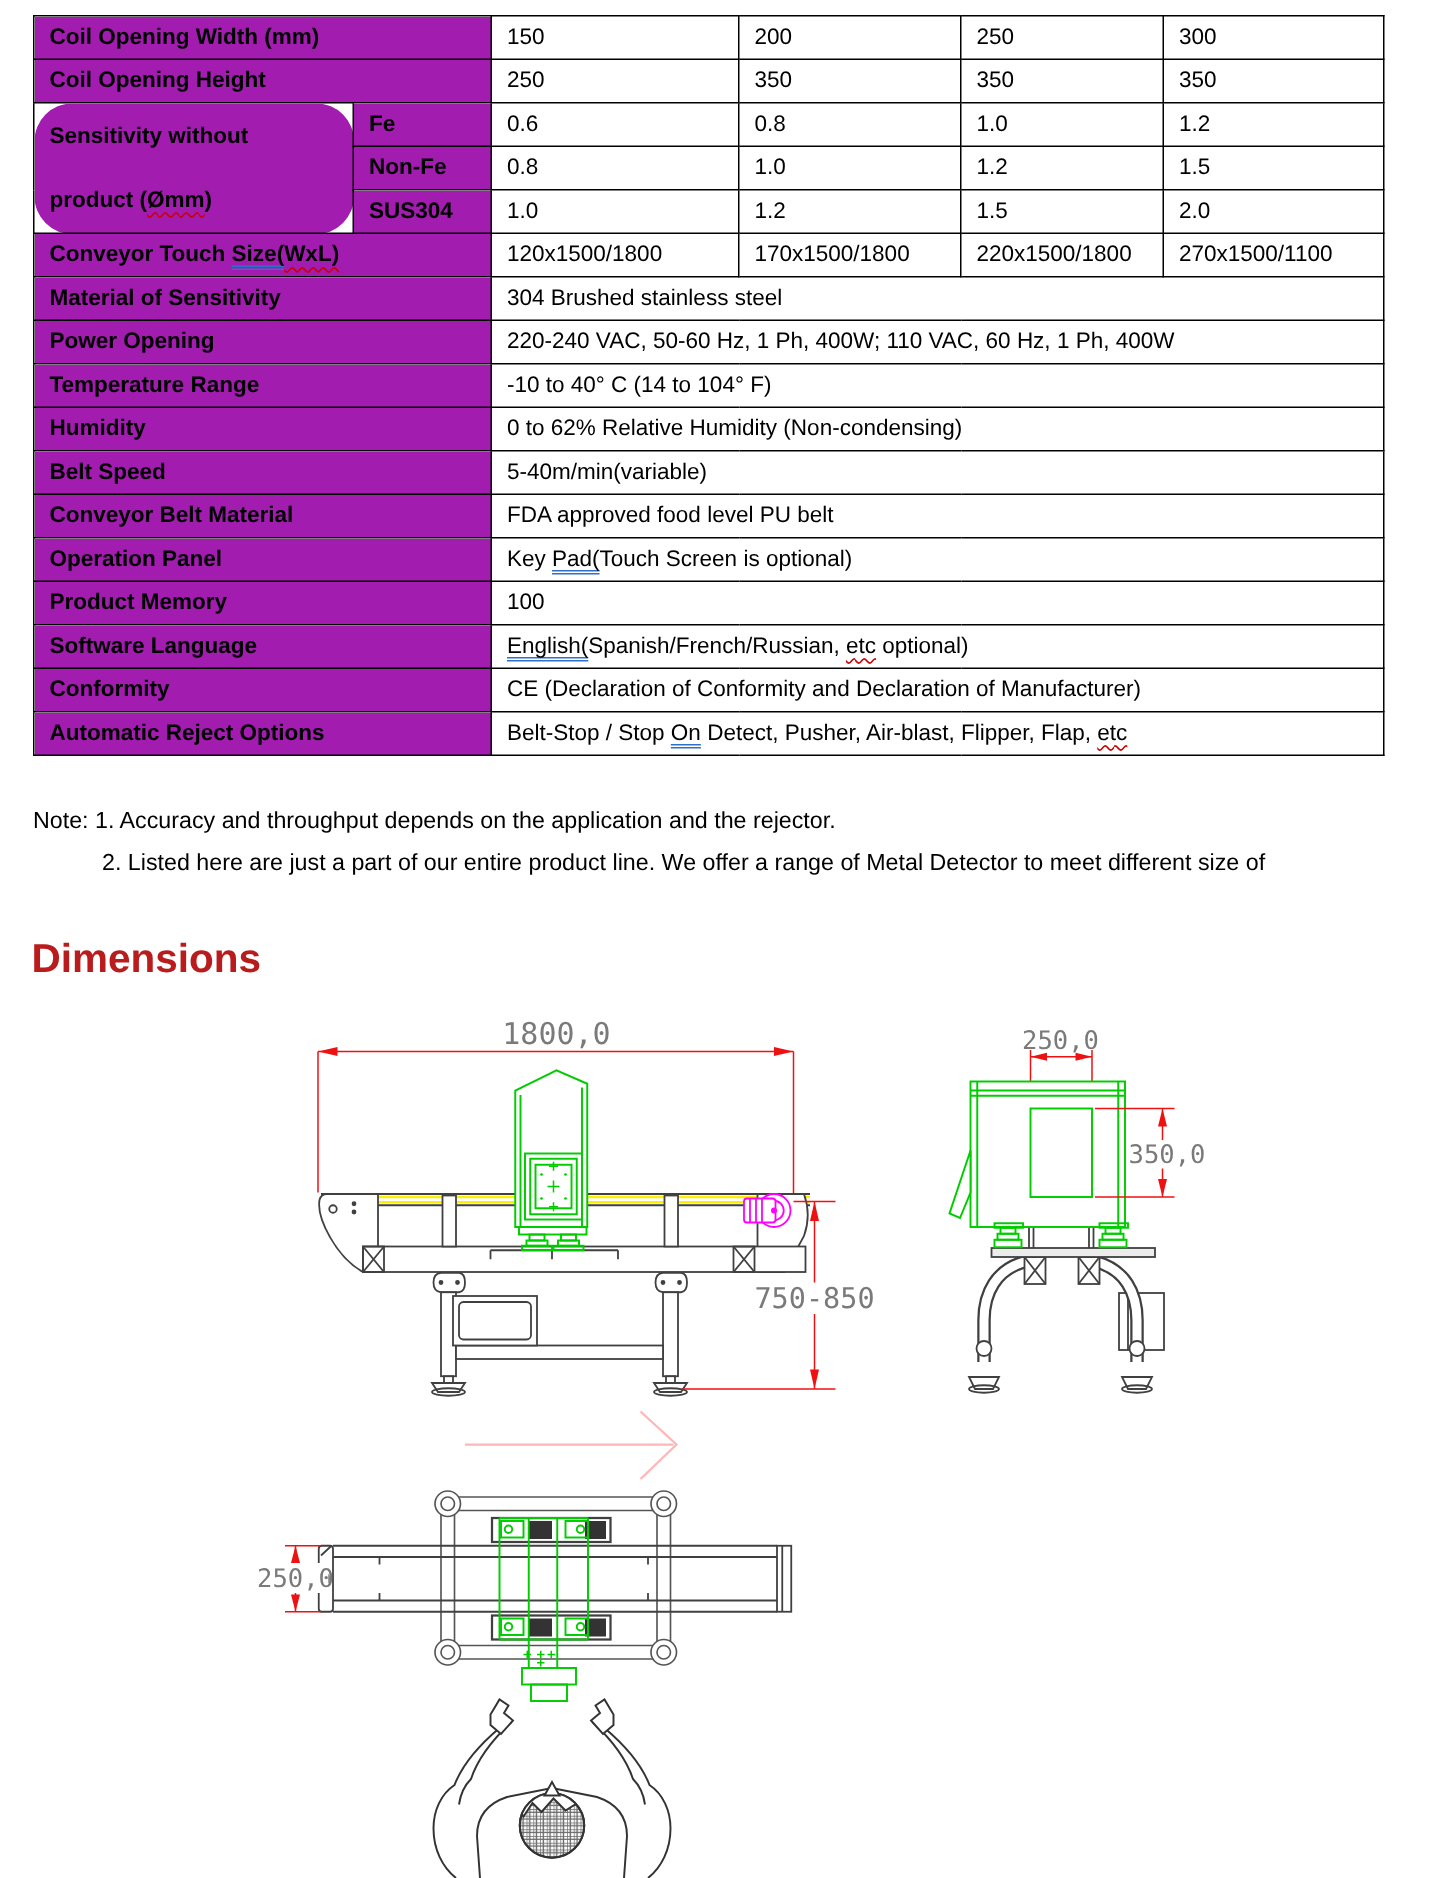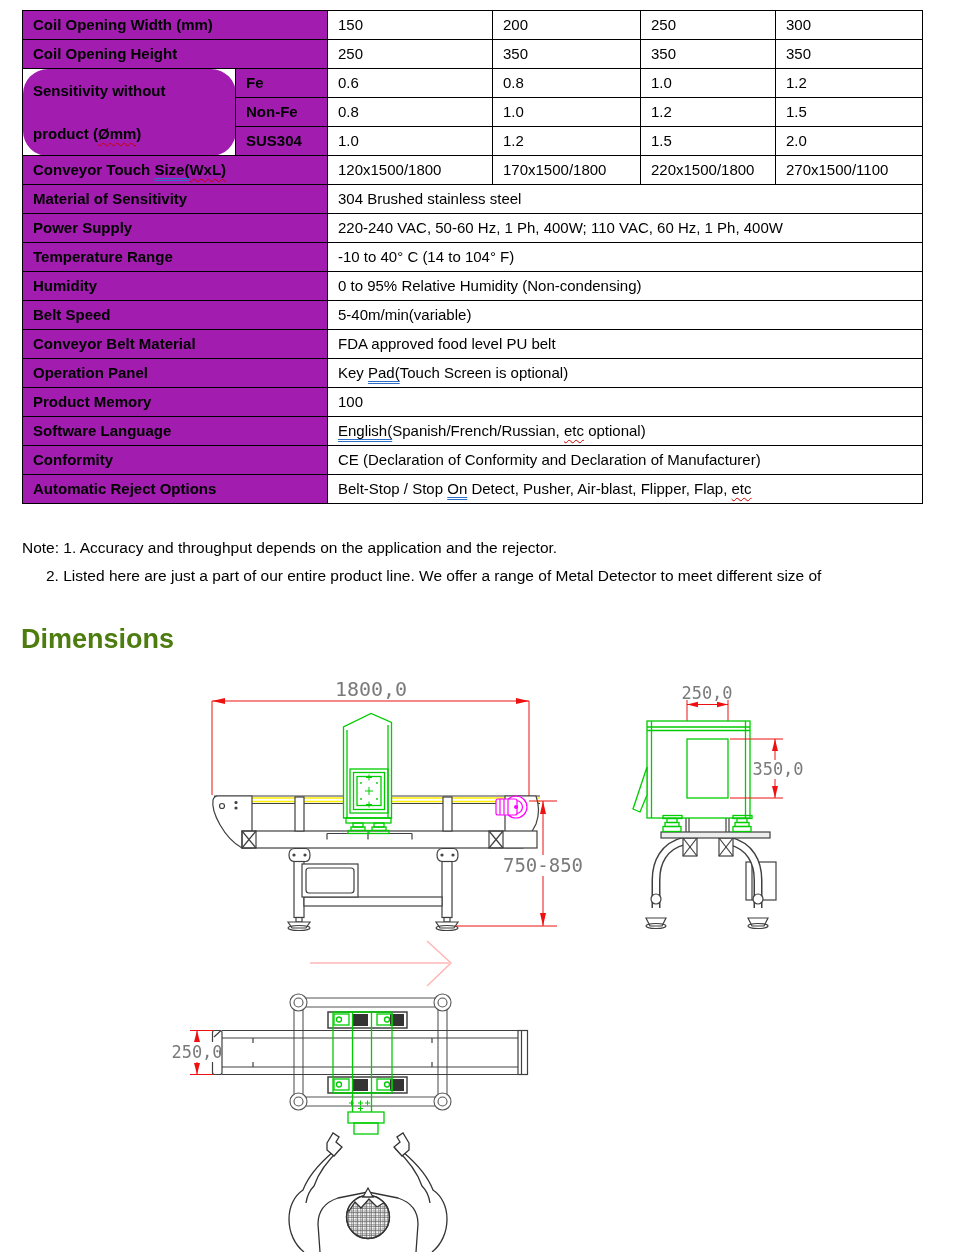--- a/index.html
+++ b/index.html
@@ -9,24 +9,24 @@
   table.spec{position:absolute;left:22px;top:10px;width:900px;border-collapse:collapse;table-layout:fixed;border:1.5px solid #000;}
   table.spec td{border:1px solid #000;height:29px;box-sizing:border-box;font-size:15px;padding:0 4px 0 10px;vertical-align:middle;line-height:1.15;overflow:hidden;white-space:nowrap;}
   td.lbl{background:#a21caf;font-weight:bold;}
   td.sens-lbl{vertical-align:top;padding-top:5px;border-radius:25px;}
   td.sens-lbl .l2{margin-top:26px;}
   .u-blue{text-decoration:underline double #2e6fc9;text-underline-offset:3px;text-decoration-thickness:1px;}
   .u-red{text-decoration:underline wavy #cc0000;text-underline-offset:3px;text-decoration-thickness:1px;}
 
   
   .note{position:absolute;left:22px;top:534px;width:930px;font-size:15.5px;line-height:28px;}
-  .note .indent{margin-left:24px;}
+  .note .indent{margin-left:46px;}
 
   
-  .dim-heading{position:absolute;left:21px;top:624px;font-size:27px;font-weight:bold;color:#4d7c0f;}
+  .dim-heading{position:absolute;left:21px;top:624px;font-size:27px;font-weight:bold;color:#b91c1c;}
 
   
   .drawings{position:absolute;left:0;top:672px;width:813px;height:580px;}
   svg text.dim{font-family:"DejaVu Sans Mono",monospace;fill:#7a7a7a;}
 </style>
 </head>
 <body>
 
 <table class="spec">
   <colgroup>
@@ -82,30 +82,30 @@
     <td>120x1500/1800</td>
     <td>170x1500/1800</td>
     <td>220x1500/1800</td>
     <td>270x1500/1100</td>
   </tr>
   <tr>
         <td class="lbl" colspan="2">Material of Sensitivity</td>
         <td colspan="4"><span>304 Brushed stainless steel</span></td>
       </tr>
   <tr>
-        <td class="lbl" colspan="2">Power Supply</td>
+        <td class="lbl" colspan="2">Power Opening</td>
         <td colspan="4"><span>220-240 VAC, 50-60 Hz, 1 Ph, 400W; 110 VAC, 60 Hz, 1 Ph, 400W</span></td>
       </tr>
   <tr>
         <td class="lbl" colspan="2">Temperature Range</td>
         <td colspan="4"><span>-10 to 40° C (14 to 104° F)</span></td>
       </tr>
   <tr>
         <td class="lbl" colspan="2">Humidity</td>
-        <td colspan="4"><span>0 to 95% Relative Humidity (Non-condensing)</span></td>
+        <td colspan="4"><span>0 to 62% Relative Humidity (Non-condensing)</span></td>
       </tr>
   <tr>
         <td class="lbl" colspan="2">Belt Speed</td>
         <td colspan="4"><span>5-40m/min(variable)</span></td>
       </tr>
   <tr>
         <td class="lbl" colspan="2">Conveyor Belt Material</td>
         <td colspan="4"><span>FDA approved food level PU belt</span></td>
       </tr>
   <tr>

